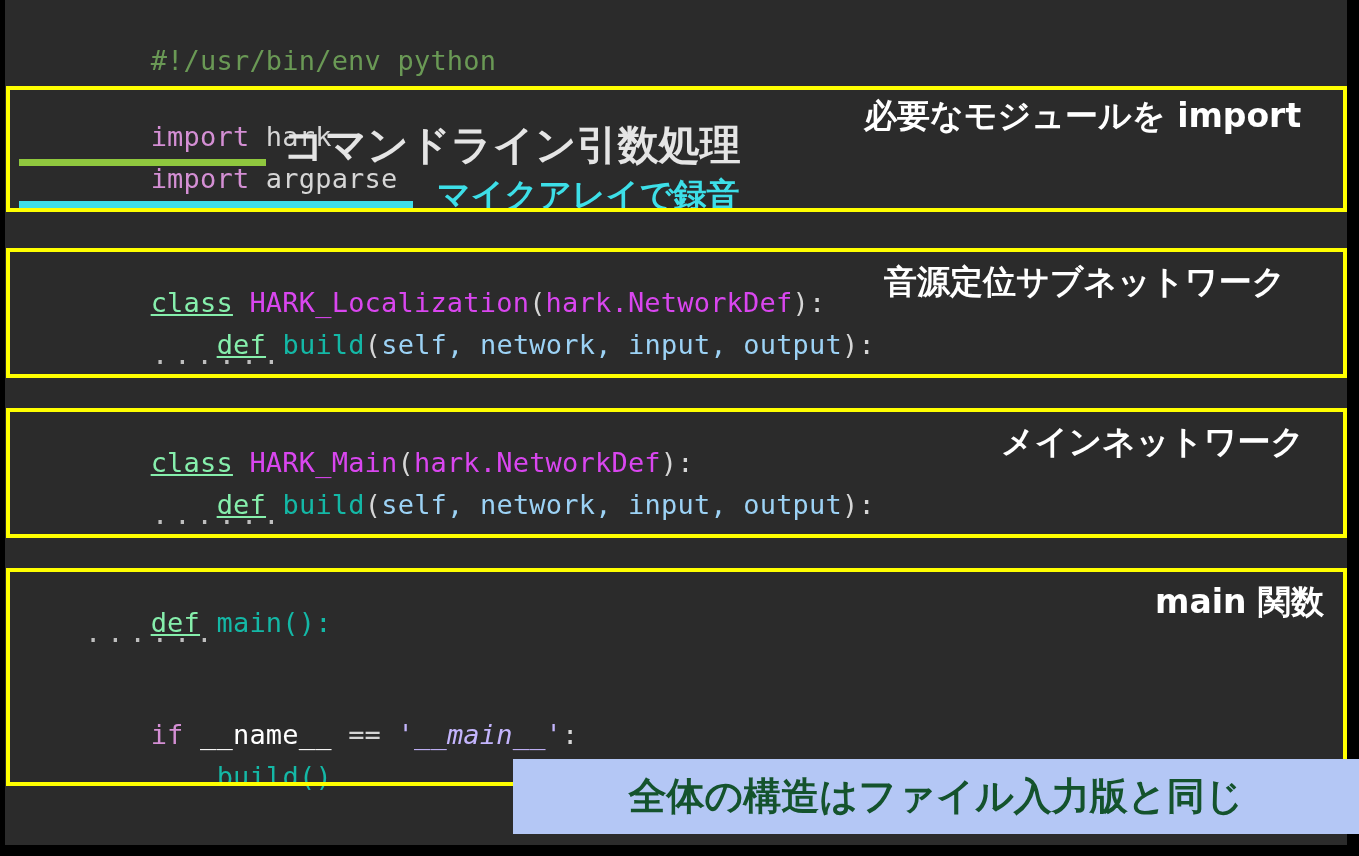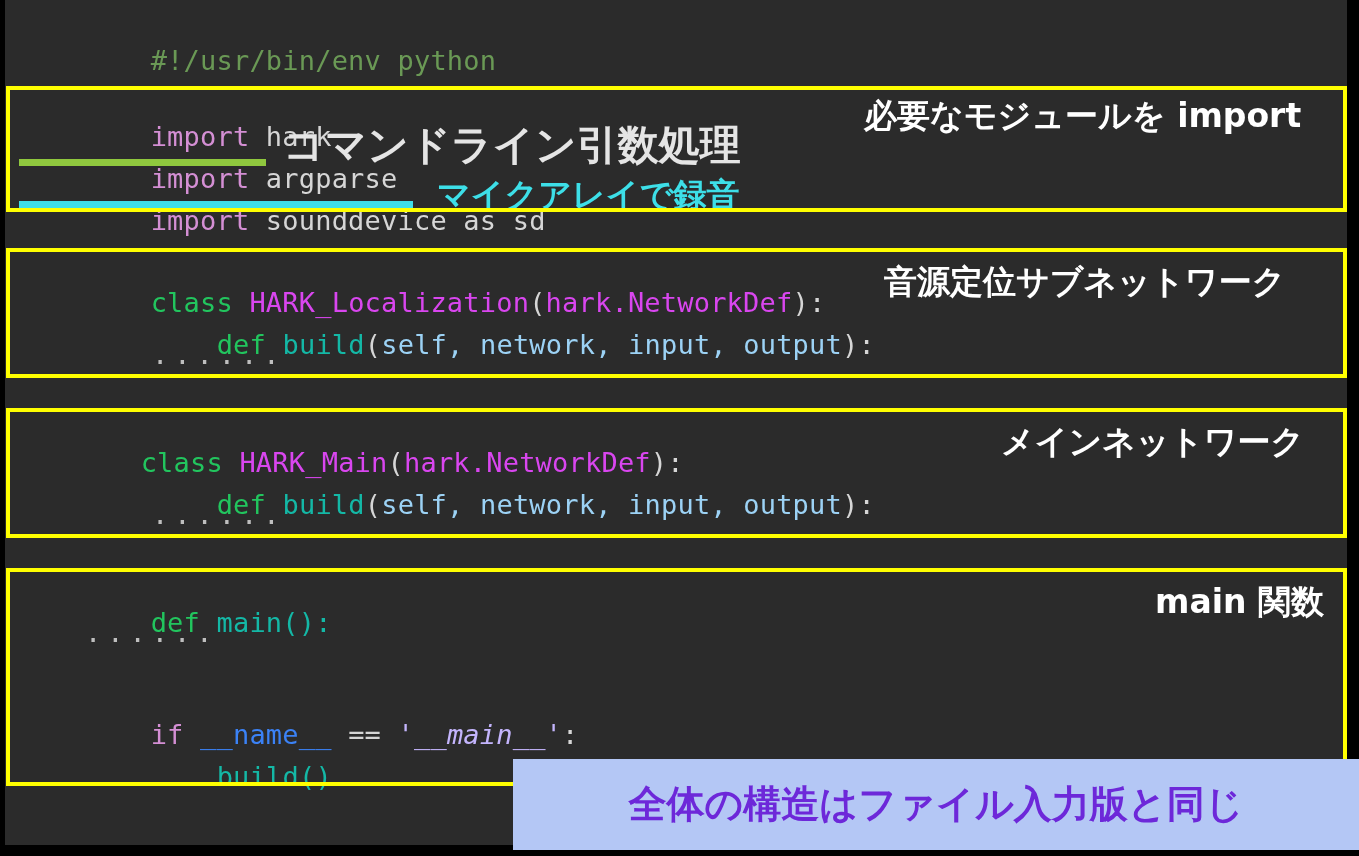--- a/index.html
+++ b/index.html
@@ -44,27 +44,27 @@
   .code-line {
     position: absolute;
     font-family: "DejaVu Sans Mono", monospace;
     font-size: 27px;
     line-height: 30px;
     white-space: pre;
     letter-spacing: 0.2px;
   }
 
   .tok-comment { color: #6a9955; }
-  .tok-kw      { color: #22c55e; }
+  .tok-kw      { color: #86efac; text-decoration: underline; }
   .tok-kw2     { color: #d48fd4; }
   .tok-plain   { color: #d6d6d6; }
   .tok-class   { color: #d946ef; }
   .tok-func    { color: #14b8a6; }
   .tok-param   { color: #9cd2f5; }
-  .tok-dunder  { color: #3b82f6; }
+  .tok-dunder  { color: #ffffff; }
   .tok-str     { color: #c4b5fd; font-style: italic; }
   .tok-punct   { color: #d6d6d6; }
   .tok-dots    { color: #bfbfbf; letter-spacing: 6px; }
 
   
   .hl-box {
     position: absolute;
     border: 4px solid #ffff00;
     box-sizing: border-box;
     pointer-events: none;
@@ -86,23 +86,23 @@
   .anno-white { color: #ffffff; font-size: 33px; }
   .anno-green { color: #e5e5e5; font-size: 41px; }
   .anno-cyan  { color: #3ddfe8; font-size: 33px; }
 
   
   .banner {
     position: absolute;
     left: 513px;
     top: 759px;
     width: 846px;
-    height: 91px;
+    height: 75px;
     background: #b4c7f5;
-    color: #6d28d9;
+    color: #14532d;
     font-family: "DejaVu Sans", sans-serif;
     font-weight: bold;
     font-size: 38px;
     display: flex;
     align-items: center;
     justify-content: center;
     white-space: pre;
   }
 </style>
 </head>
@@ -119,38 +119,35 @@
       </div>
 
       <div class="code-line" style="left:14px; top:92px;">
         <span class="tok-kw2">import</span><span class="tok-plain"> hark</span>
       </div>
 
       <div class="code-line" style="left:14px; top:134px;">
         <span class="tok-kw2">import</span><span class="tok-plain"> argparse</span>
       </div>
 
-      <div class="code-line" style="left:14px; top:176px;">
-        <span class="tok-kw2">import</span><span class="tok-plain"> sounddevice as sd</span>
-      </div>
 
       <div class="underline" style="left:14px; top:159px; width:247px; background:#8fc73e;"></div>
       <div class="underline" style="left:14px; top:201px; width:394px; background:#3ddfe8;"></div>
 
       <div class="code-line" style="left:14px; top:258px;">
         <span class="tok-kw">class</span><span class="tok-class"> HARK_Localization</span><span class="tok-punct">(</span><span class="tok-class">hark.NetworkDef</span><span class="tok-punct">):</span>
       </div>
 
       <div class="code-line" style="left:80px; top:300px;">
         <span class="tok-kw">def</span><span class="tok-func"> build</span><span class="tok-punct">(</span><span class="tok-param">self, network, input, output</span><span class="tok-punct">):</span>
       </div>
 
       <div class="code-line tok-dots" style="left:147px; top:340px;">......</div>
 
-      <div class="code-line" style="left:4px; top:418px;">
+      <div class="code-line" style="left:14px; top:418px;">
         <span class="tok-kw">class</span><span class="tok-class"> HARK_Main</span><span class="tok-punct">(</span><span class="tok-class">hark.NetworkDef</span><span class="tok-punct">):</span>
       </div>
 
       <div class="code-line" style="left:80px; top:460px;">
         <span class="tok-kw">def</span><span class="tok-func"> build</span><span class="tok-punct">(</span><span class="tok-param">self, network, input, output</span><span class="tok-punct">):</span>
       </div>
 
       <div class="code-line tok-dots" style="left:147px; top:500px;">......</div>
 
       <div class="code-line" style="left:14px; top:578px;">

